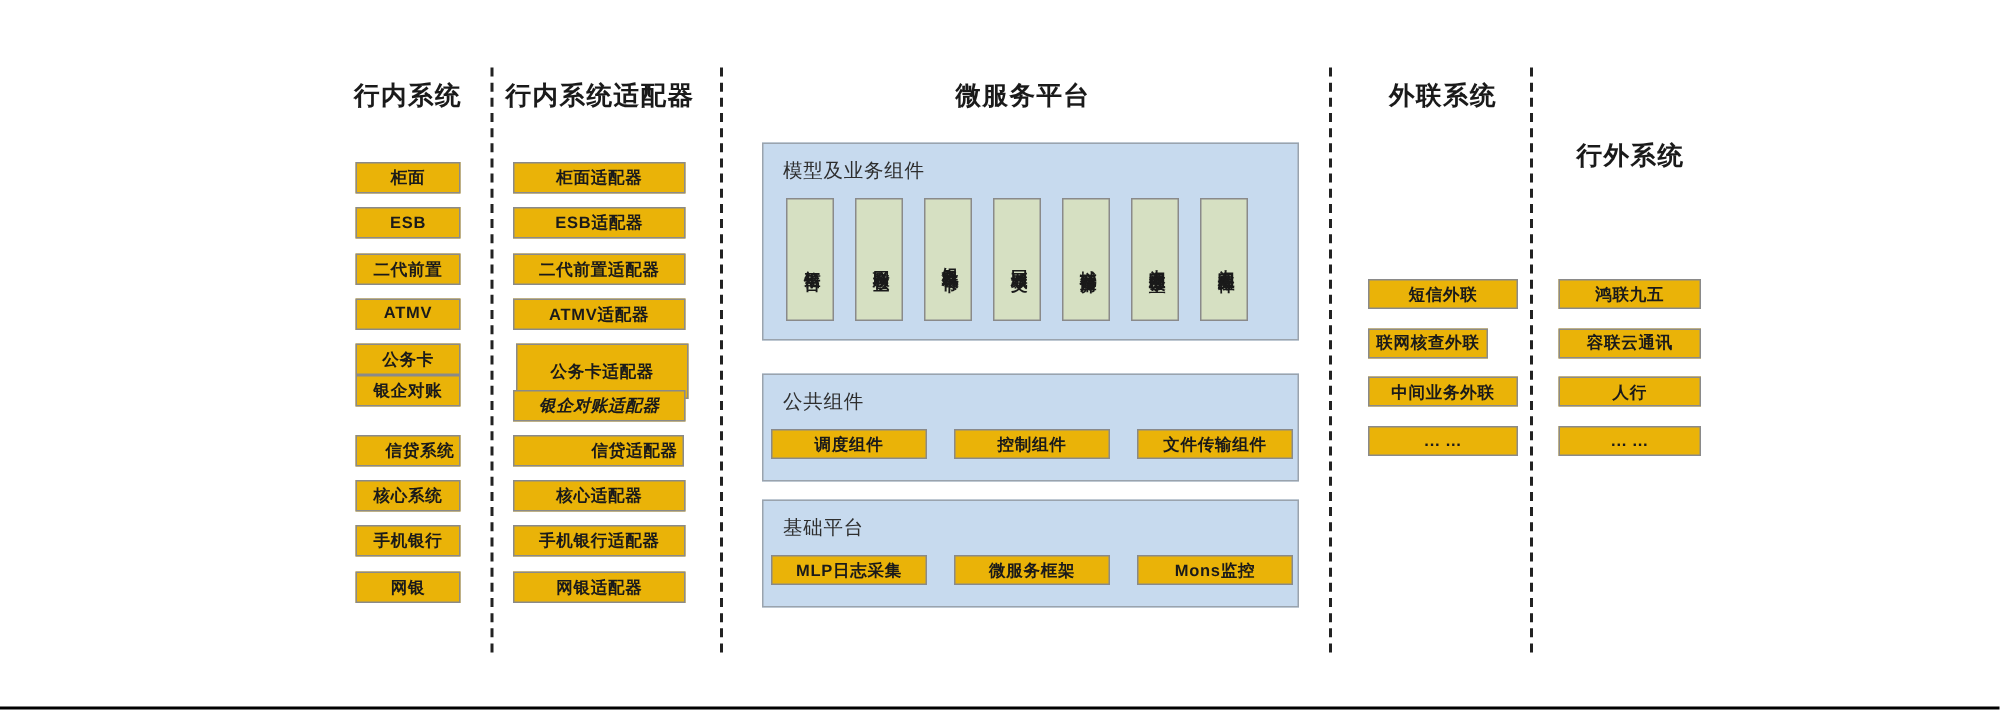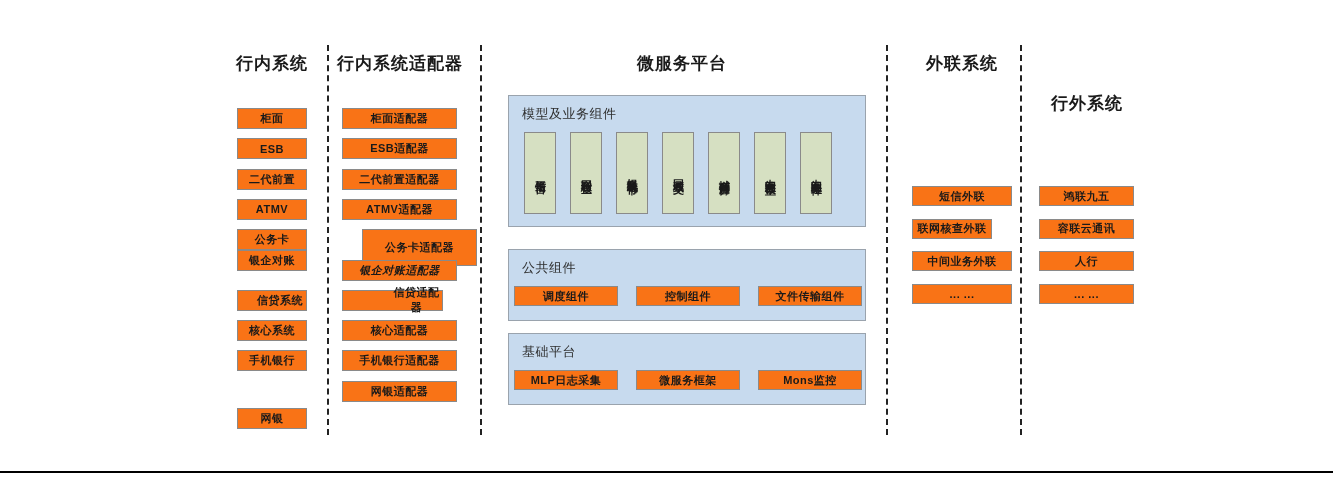--- a/index.html
+++ b/index.html
@@ -36,21 +36,21 @@
   .divider {
     position: absolute;
     top: 45px;
     height: 390px;
     width: 0;
     border-left: 2px dashed #222222;
   }
 
   .node {
     position: absolute;
-    background: #f97316;
+    background: #eab308;
     border: 1px solid #8a8a8a;
     box-sizing: border-box;
     font-size: 11px;
     color: #1a1a1a;
     display: flex;
     align-items: center;
     justify-content: center;
     font-weight: bold;
     letter-spacing: 0.5px;
     text-align: center;
@@ -116,28 +116,28 @@
     <div class="divider" style="left: 1020px;"></div>
     <div class="node" style="left: 237px; top: 108px; width: 70px; height: 21px;">柜面</div>
     <div class="node" style="left: 237px; top: 138.3px; width: 70px; height: 21px;">ESB</div>
     <div class="node" style="left: 237px; top: 168.6px; width: 70px; height: 21px;">二代前置</div>
     <div class="node" style="left: 237px; top: 198.9px; width: 70px; height: 21px;">ATMV</div>
     <div class="node" style="left: 237px; top: 229.2px; width: 70px; height: 21px;">公务卡</div>
     <div class="node" style="left: 237px; top: 250px; width: 70px; height: 21px;">银企对账</div>
     <div class="node" style="left: 237px; top: 289.8px; width: 70px; height: 21px; padding-left: 16px;">信贷系统</div>
     <div class="node" style="left: 237px; top: 320.1px; width: 70px; height: 21px;">核心系统</div>
     <div class="node" style="left: 237px; top: 350.4px; width: 70px; height: 21px;">手机银行</div>
-    <div class="node" style="left: 237px; top: 380.7px; width: 70px; height: 21px; margin-top: 27px;">网银</div>
+    <div class="node" style="left: 237px; top: 380.7px; width: 70px; height: 21px;">网银</div>
     <div class="node" style="left: 342px; top: 108px; width: 115px; height: 21px;">柜面适配器</div>
     <div class="node" style="left: 342px; top: 138.3px; width: 115px; height: 21px;">ESB适配器</div>
     <div class="node" style="left: 342px; top: 168.6px; width: 115px; height: 21px;">二代前置适配器</div>
     <div class="node" style="left: 342px; top: 198.9px; width: 115px; height: 21px;">ATMV适配器</div>
-    <div class="node" style="left: 362px; top: 229.2px; width: 115px; height: 37px;">公务卡适配器</div>
+    <div class="node" style="left: 344px; top: 229.2px; width: 115px; height: 37px;">公务卡适配器</div>
     <div class="node" style="left: 342px; top: 259.5px; width: 115px; height: 21px; font-style: italic;">银企对账适配器</div>
-    <div class="node" style="left: 342px; top: 289.8px; width: 101px; height: 21px; padding-left: 48px;">信贷适配器</div>
+    <div class="node" style="left: 342px; top: 289.8px; width: 114px; height: 21px; padding-left: 48px;">信贷适配器</div>
     <div class="node" style="left: 342px; top: 320.1px; width: 115px; height: 21px;">核心适配器</div>
     <div class="node" style="left: 342px; top: 350.4px; width: 115px; height: 21px;">手机银行适配器</div>
     <div class="node" style="left: 342px; top: 380.7px; width: 115px; height: 21px;">网银适配器</div>
     <div class="node" style="left: 912px; top: 186px; width: 100px; height: 20px;">短信外联</div>
     <div class="node" style="left: 912px; top: 218.5px; width: 80px; height: 20px;">联网核查外联</div>
     <div class="node" style="left: 912px; top: 251px; width: 100px; height: 20px;">中间业务外联</div>
     <div class="node" style="left: 912px; top: 283.5px; width: 100px; height: 20px;">... ...</div>
     <div class="node" style="left: 1039px; top: 186px; width: 95px; height: 20px;">鸿联九五</div>
     <div class="node" style="left: 1039px; top: 218.5px; width: 95px; height: 20px;">容联云通讯</div>
     <div class="node" style="left: 1039px; top: 251px; width: 95px; height: 20px;">人行</div>

